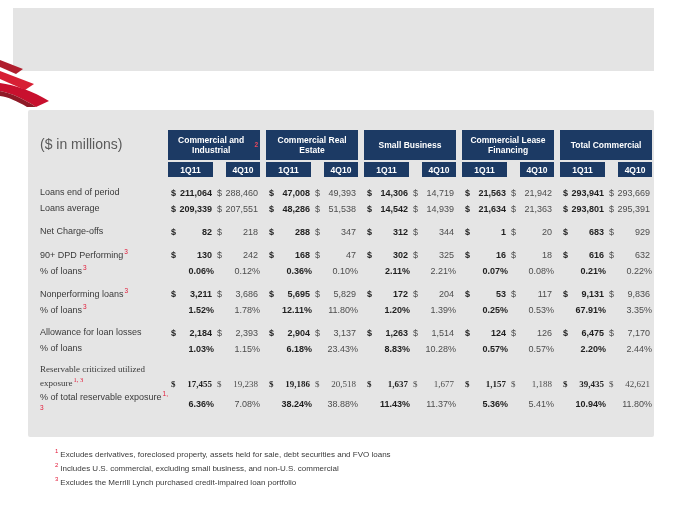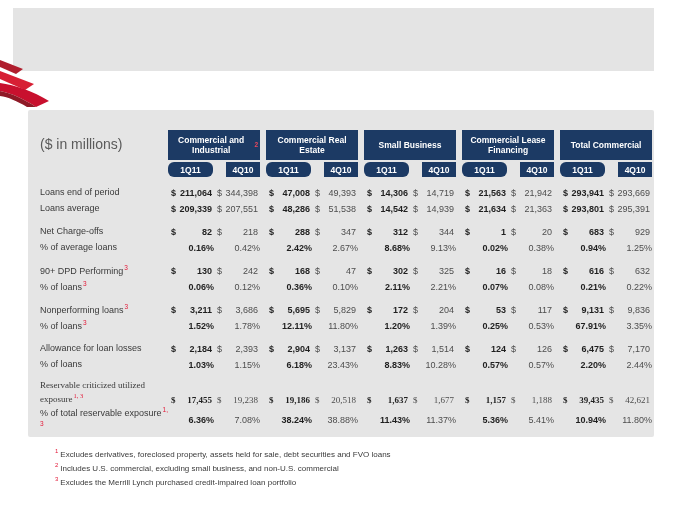--- a/index.html
+++ b/index.html
@@ -16,21 +16,21 @@
   .units{font-size:14px;color:#5A5A5A;}
   table.kpi{position:absolute;left:12px;top:20px;width:612px;border-collapse:collapse;table-layout:fixed;
             font-size:9px;color:#3A3A3A;}
   table.kpi td{padding:0;vertical-align:middle;}
   .corner{vertical-align:top !important;padding-top:6px !important;text-align:left;}
   .gbox{background:#1C3A64;color:#fff;font-weight:bold;font-size:8.5px;height:30px;line-height:1.2;
         display:flex;align-items:center;justify-content:center;text-align:center;padding:0 2px;}
   .gbox sup{color:#F0475C;font-size:6.5px;margin-left:2px;}
   .pbox{background:#1C3A64;color:#fff;font-weight:bold;font-size:8.5px;height:15px;margin-top:2px;
         display:flex;align-items:center;justify-content:center;}
-  td.p1 .pbox{margin-right:1px;border-radius:6px;}
+  td.p1 .pbox{margin-right:1px;}
   td.p2 .pbox{margin-left:12px;}
   tr.hsp td{height:8px;}
   tbody td{height:16px;}
   tr.gap td{height:7px !important;}
   tr.bottomalign td{vertical-align:bottom;padding-bottom:1px;font-family:Liberation Serif, serif;}
   .rlabel{text-align:left;color:#3A3A3A;white-space:pre-line;line-height:1.3;}
   .rlabel sup{color:#E31837;font-size:6.5px;margin-left:1px;}
   .dv{display:flex;justify-content:space-between;padding:0 2px 0 3px;}
   td.q1{font-weight:bold;color:#1F1F1F;}
   td.q2{font-weight:normal;color:#4D4D4D;}
@@ -141,21 +141,21 @@
             <td class="rlabel">Loans end of period</td>
             <td class="q1">
               <div class="dv">
                 <span>$</span>
                 <span>211,064</span>
               </div>
             </td>
             <td class="q2">
               <div class="dv">
                 <span>$</span>
-                <span>344,398</span>
+                <span>288,460</span>
               </div>
             </td>
             <td class="sp"></td>
             <td class="q1">
               <div class="dv">
                 <span>$</span>
                 <span>47,008</span>
               </div>
             </td>
             <td class="q2">
@@ -333,37 +333,20 @@
                 <span>$</span>
                 <span>683</span>
               </div>
             </td>
             <td class="q2">
               <div class="dv">
                 <span>$</span>
                 <span>929</span>
               </div>
             </td>
-          </tr>
-          <tr>
-            <td class="rlabel">% of average loans</td>
-            <td class="q1 pv">0.16%</td>
-            <td class="q2 pv">0.42%</td>
-            <td class="sp"></td>
-            <td class="q1 pv">2.42%</td>
-            <td class="q2 pv">2.67%</td>
-            <td class="sp"></td>
-            <td class="q1 pv">8.68%</td>
-            <td class="q2 pv">9.13%</td>
-            <td class="sp"></td>
-            <td class="q1 pv">0.02%</td>
-            <td class="q2 pv">0.38%</td>
-            <td class="sp"></td>
-            <td class="q1 pv">0.94%</td>
-            <td class="q2 pv">1.25%</td>
           </tr>
           <tr class="gap">
             <td colspan="15"></td>
           </tr>
           <tr>
             <td class="rlabel">90+ DPD Performing<sup>3</sup></td>
             <td class="q1">
               <div class="dv">
                 <span>$</span>
                 <span>130</span>

